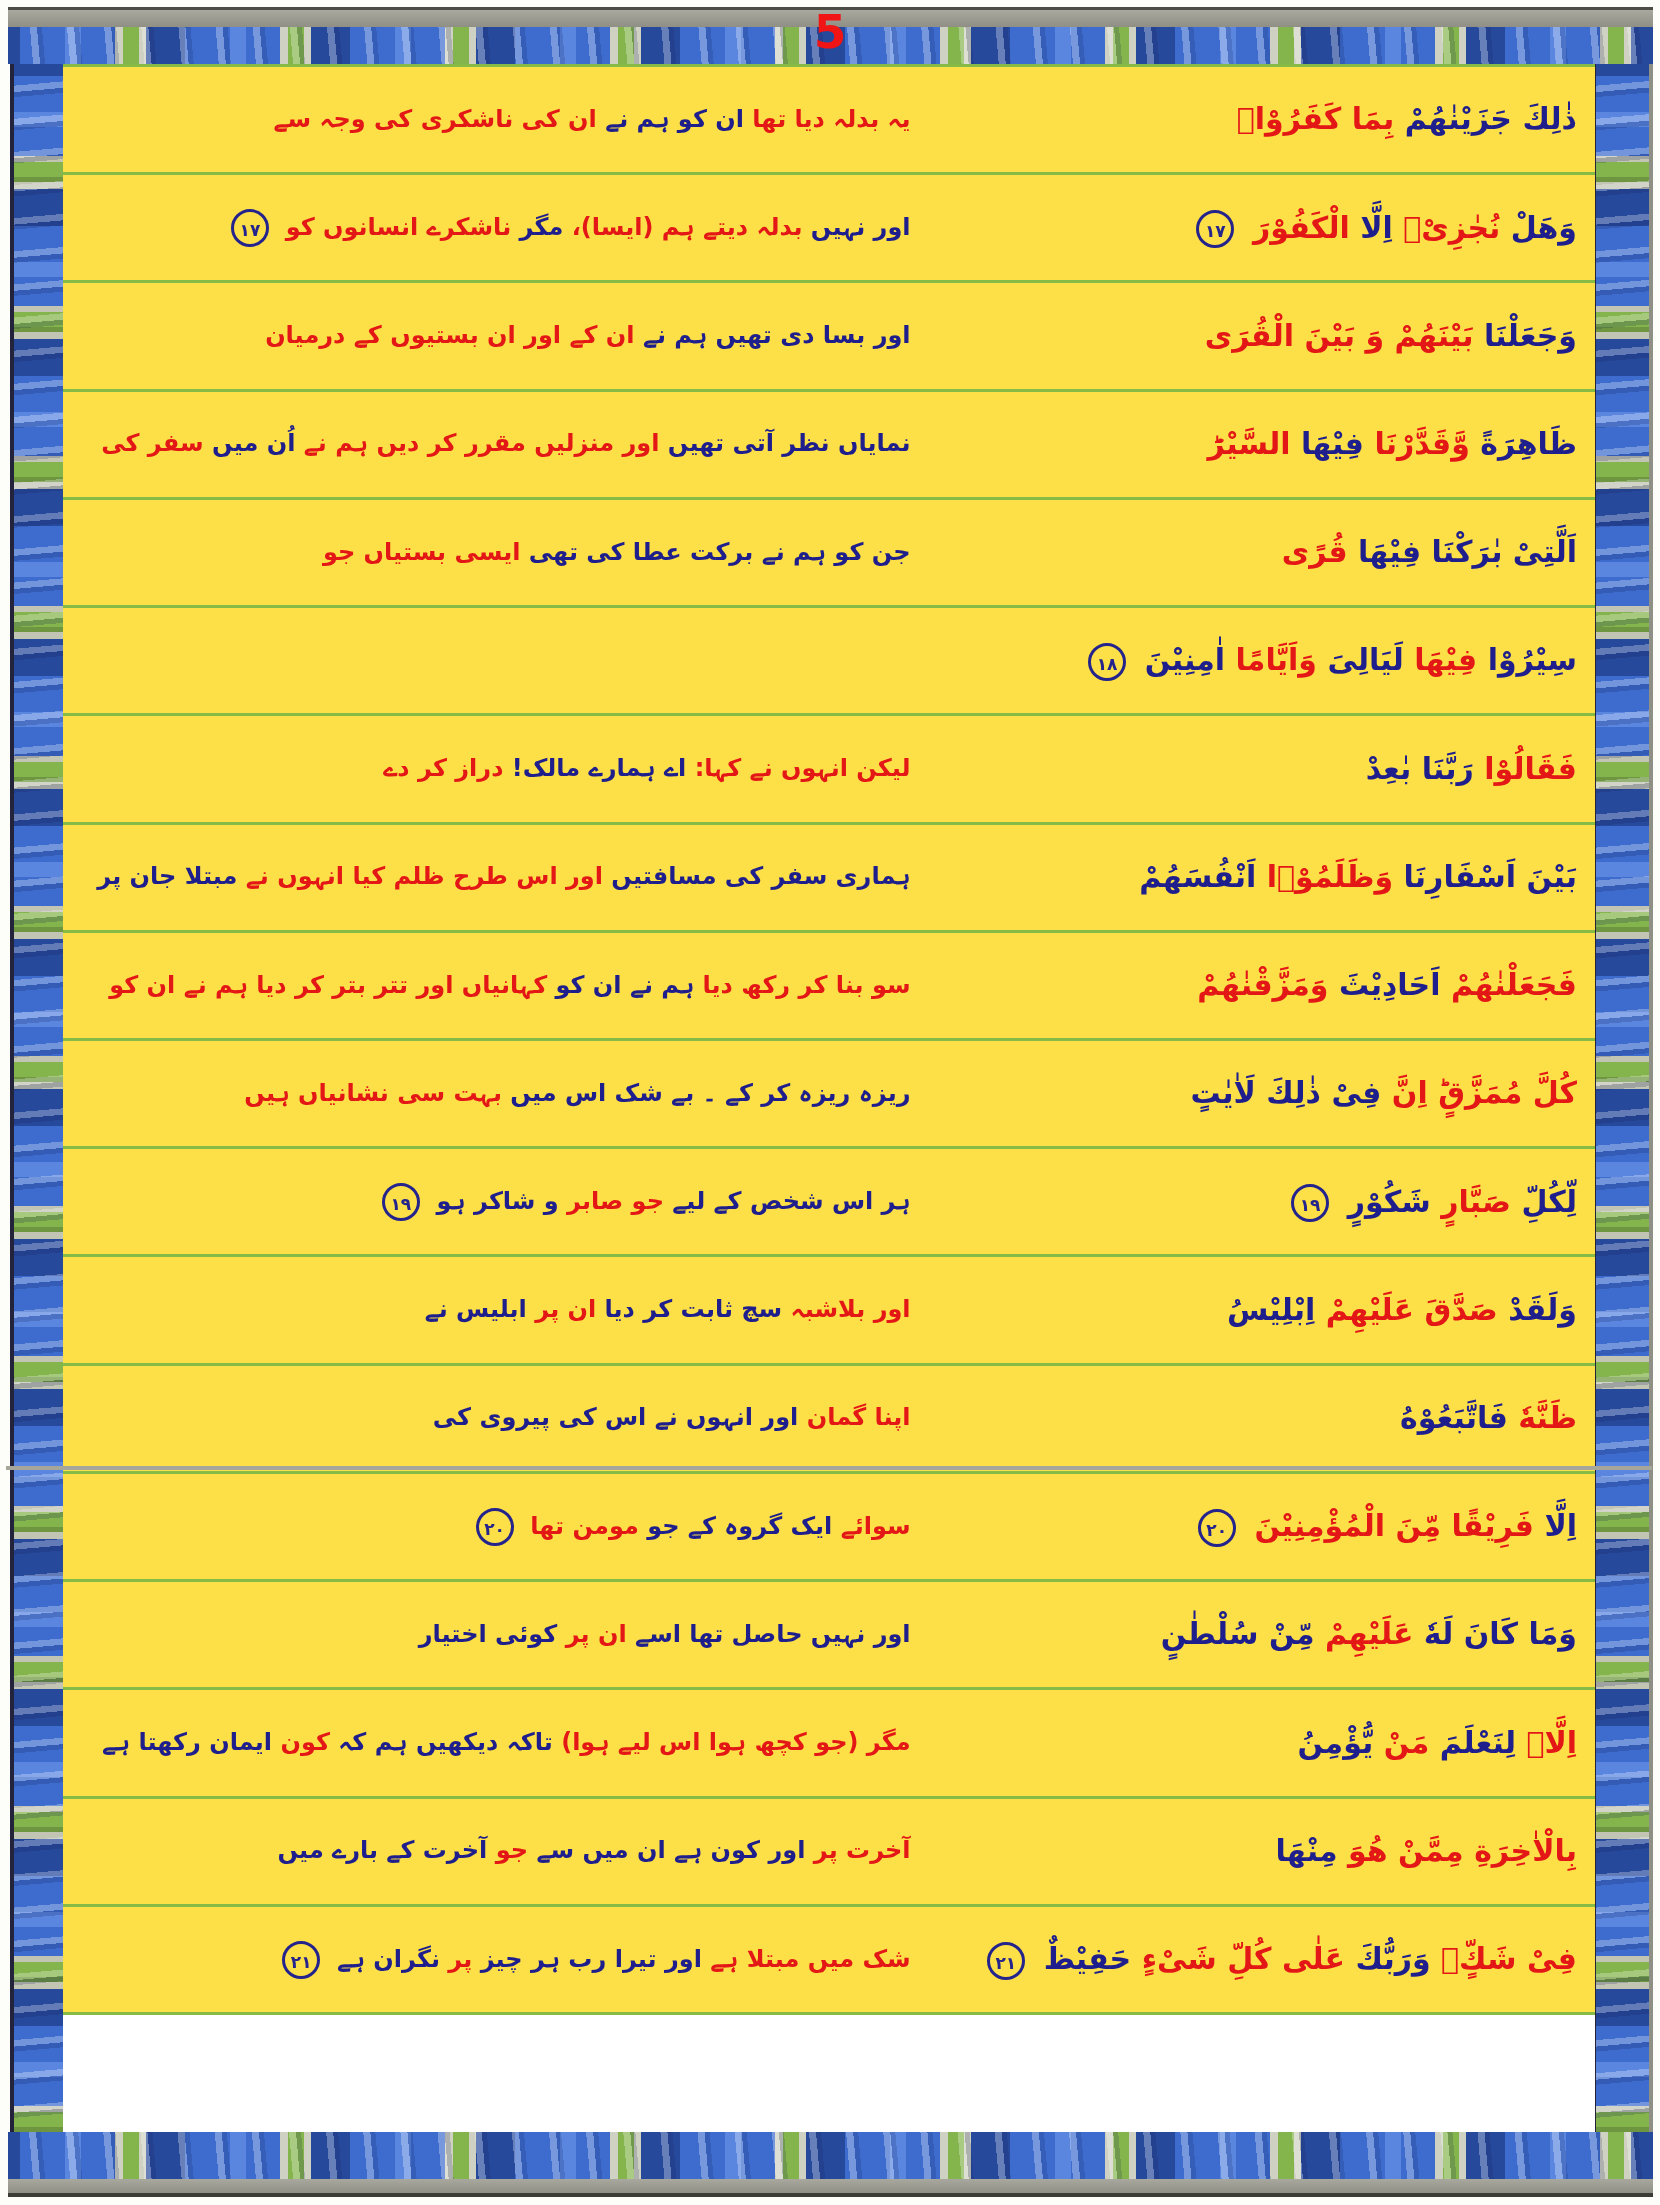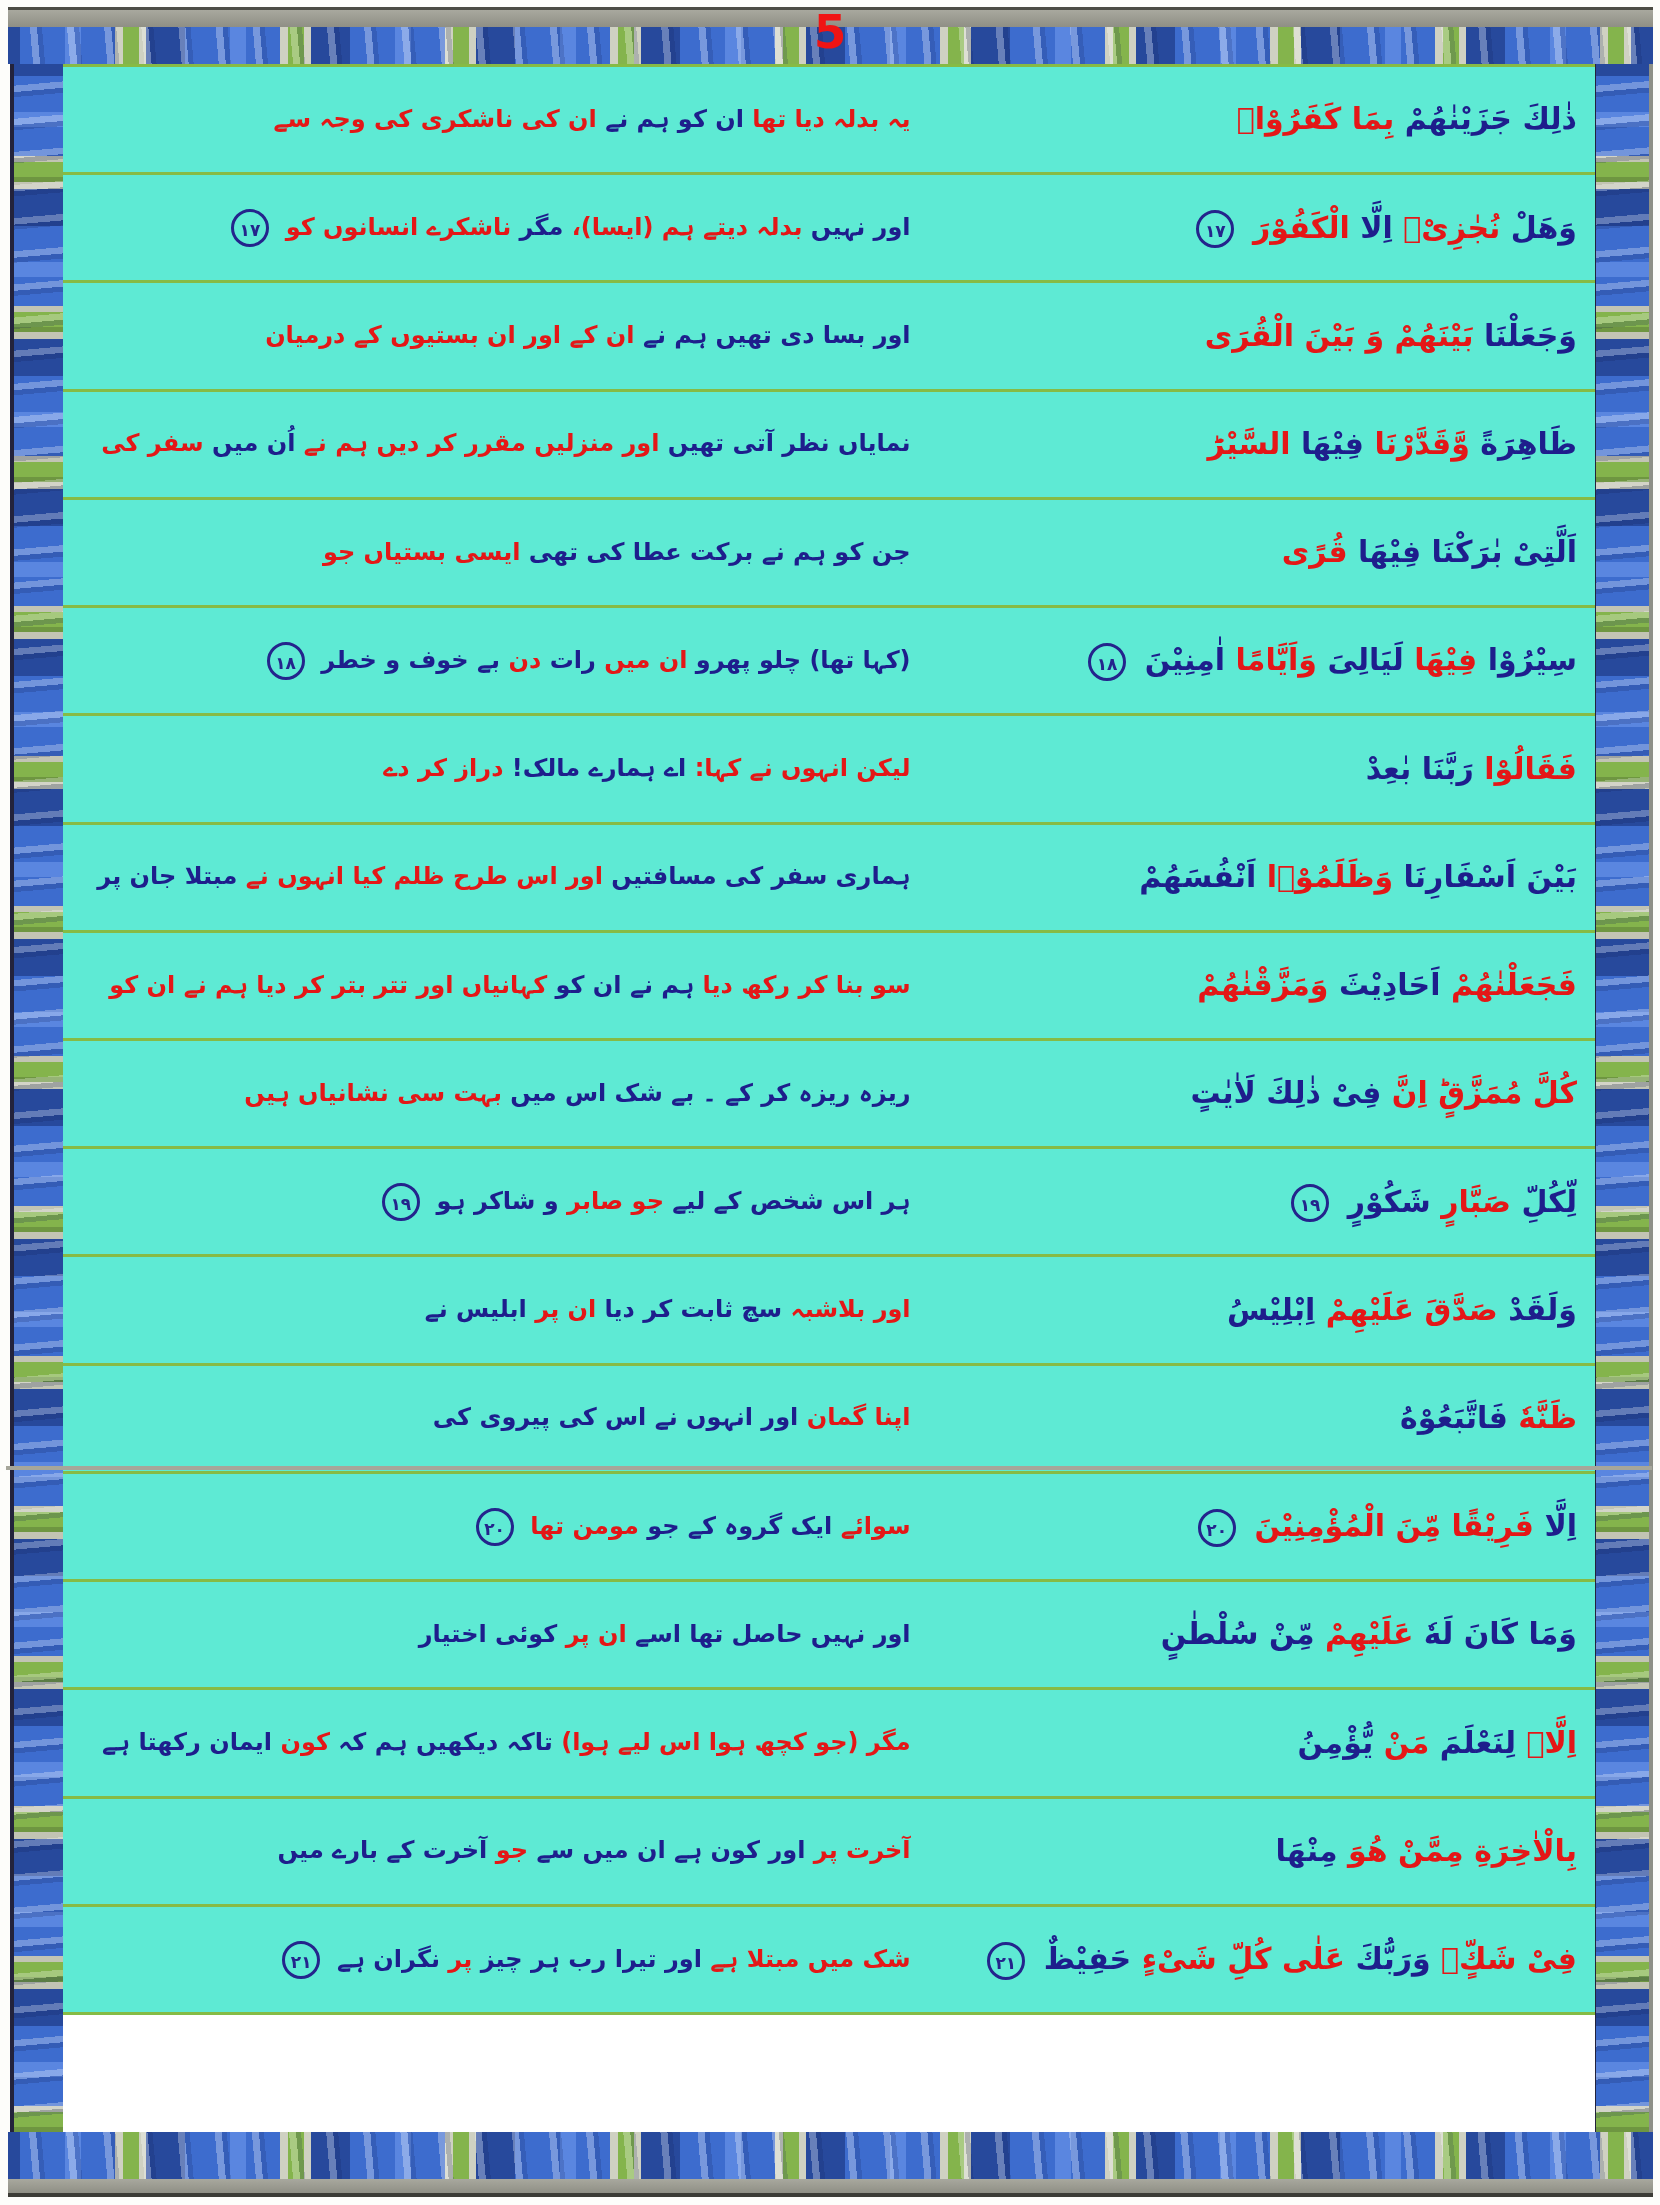--- a/index.html
+++ b/index.html
@@ -43,21 +43,21 @@
     position:absolute;top:8.3px;left:0;width:100%;text-align:center;z-index:6;
     font-size:47px;font-weight:bold;color:#f01414;line-height:1;
   }
 
   
   .content{
     position:absolute;left:63px;top:64px;width:1532px;height:2068px;
     display:flex;flex-direction:column;background:#fff;z-index:2;
   }
   .row{
-    flex:1 1 0;display:flex;align-items:center;background:#5eead4;
+    flex:1 1 0;display:flex;align-items:center;background:#fde047;
     border-top:3.3px solid #86bb45;min-height:0;
   }
   .blank-row{height:117px;border-top:3.3px solid #86bb45;background:#fff;flex:0 0 auto;}
 
   .cell{direction:rtl;text-align:right;white-space:nowrap;font-weight:bold;}
   .urdu-cell{flex:0 0 55%;font-size:24px;padding-right:25px;padding-left:5px;color:#26267e;line-height:1.65;}
   .arabic-cell{flex:1 1 auto;font-size:30px;padding-right:18px;color:#1e1e8c;line-height:1.55;}
 
   .c-blue{color:#1e1e8c;}
   .c-red{color:#e41717;}
@@ -106,21 +106,20 @@
       </div>
       <div class="row">
         <div class="cell urdu-cell"><span class="seg c-blue">نمایاں نظر آتی تھیں</span> <span class="seg c-red">اور منزلیں مقرر کر دیں ہم نے</span> <span class="seg c-blue">اُن میں</span> <span class="seg c-red">سفر کی</span> </div>
         <div class="cell arabic-cell"><span class="seg c-blue">ظَاهِرَةً</span> <span class="seg c-red">وَّقَدَّرْنَا</span> <span class="seg c-blue">فِیْهَا</span> <span class="seg c-red">السَّیْرَؕ</span> </div>
       </div>
       <div class="row">
         <div class="cell urdu-cell"><span class="seg c-blue">جن کو ہم نے برکت عطا کی تھی</span> <span class="seg c-red">ایسی بستیاں جو</span> </div>
         <div class="cell arabic-cell"><span class="seg c-blue">اَلَّتِیْ بٰرَكْنَا فِیْهَا</span> <span class="seg c-red">قُرًی</span> </div>
       </div>
       <div class="row">
-        <div class="cell urdu-cell"><span class="seg c-blue">(کہا تھا) چلو پھرو</span> <span class="seg c-red">ان میں</span> <span class="seg c-blue">رات</span> <span class="seg c-red">دن</span> <span class="seg c-blue">بے خوف و خطر</span> <span class="badge">۱۸</span></div>
         <div class="cell arabic-cell"><span class="seg c-blue">سِیْرُوْا</span> <span class="seg c-red">فِیْهَا</span> <span class="seg c-blue">لَیَالِیَ</span> <span class="seg c-red">وَاَیَّامًا</span> <span class="seg c-blue">اٰمِنِیْنَ</span> <span class="badge">۱۸</span></div>
       </div>
       <div class="row">
         <div class="cell urdu-cell"><span class="seg c-red">لیکن انہوں نے کہا:</span> <span class="seg c-blue">اے ہمارے مالک!</span> <span class="seg c-red">دراز کر دے</span> </div>
         <div class="cell arabic-cell"><span class="seg c-red">فَقَالُوْا</span> <span class="seg c-blue">رَبَّنَا بٰعِدْ</span> </div>
       </div>
       <div class="row">
         <div class="cell urdu-cell"><span class="seg c-blue">ہماری سفر کی مسافتیں</span> <span class="seg c-red">اور اس طرح ظلم کیا انہوں نے</span> <span class="seg c-blue">مبتلا جان پر</span> </div>
         <div class="cell arabic-cell"><span class="seg c-blue">بَیْنَ اَسْفَارِنَا</span> <span class="seg c-red">وَظَلَمُوْۤا</span> <span class="seg c-blue">اَنْفُسَهُمْ</span> </div>
       </div>

